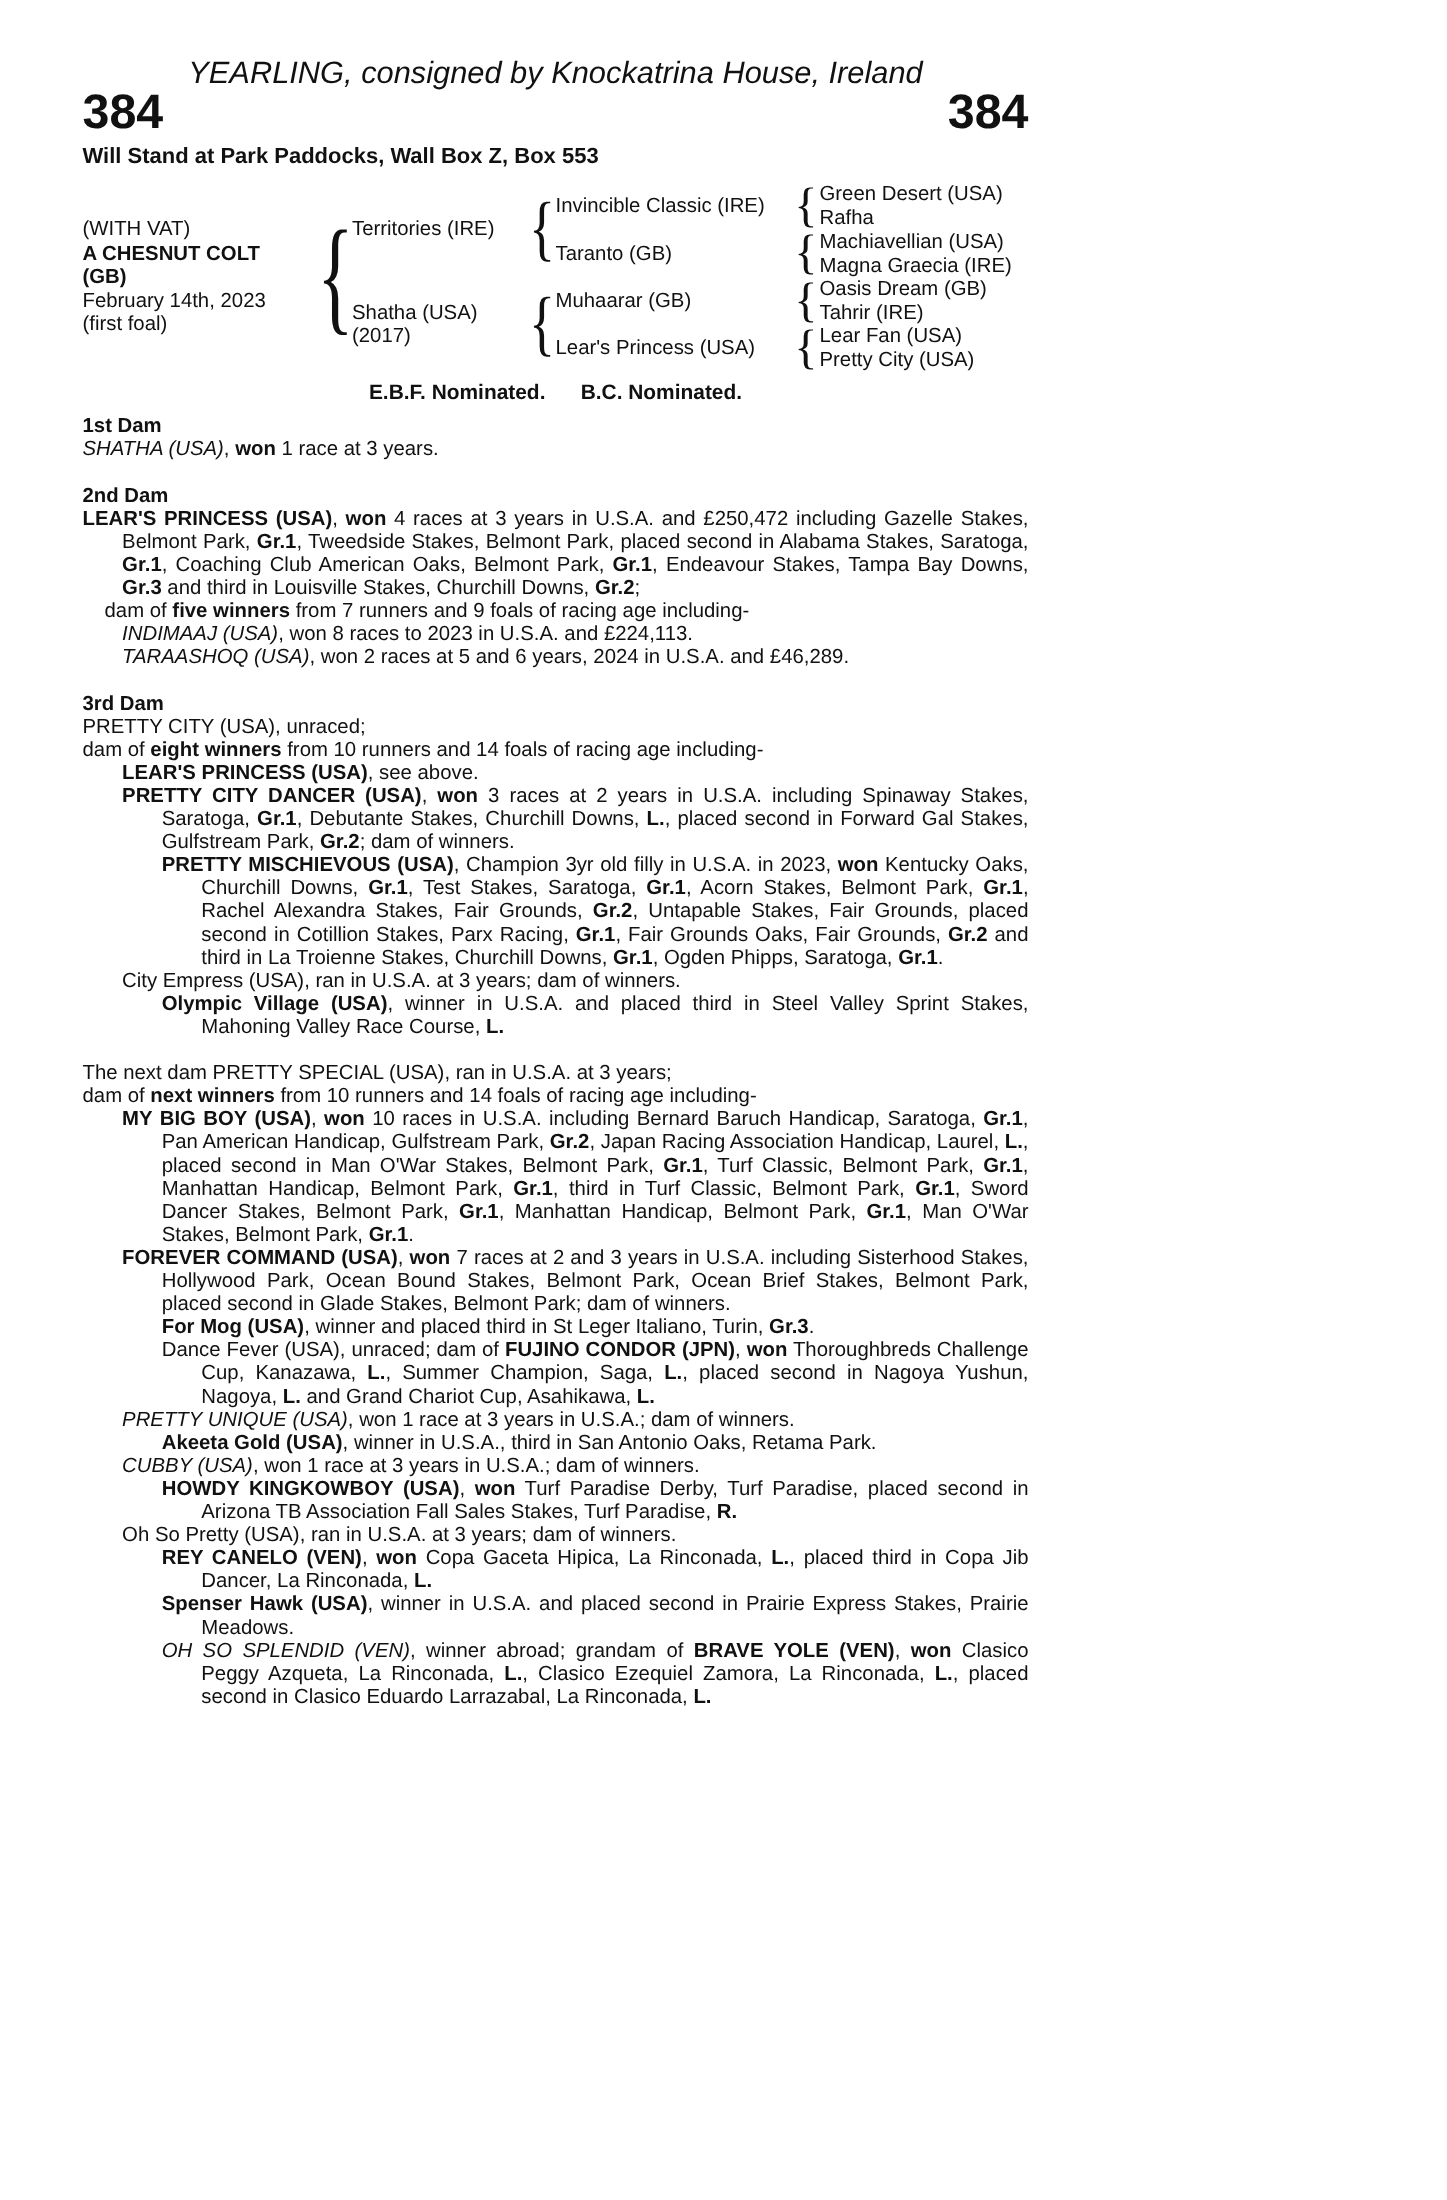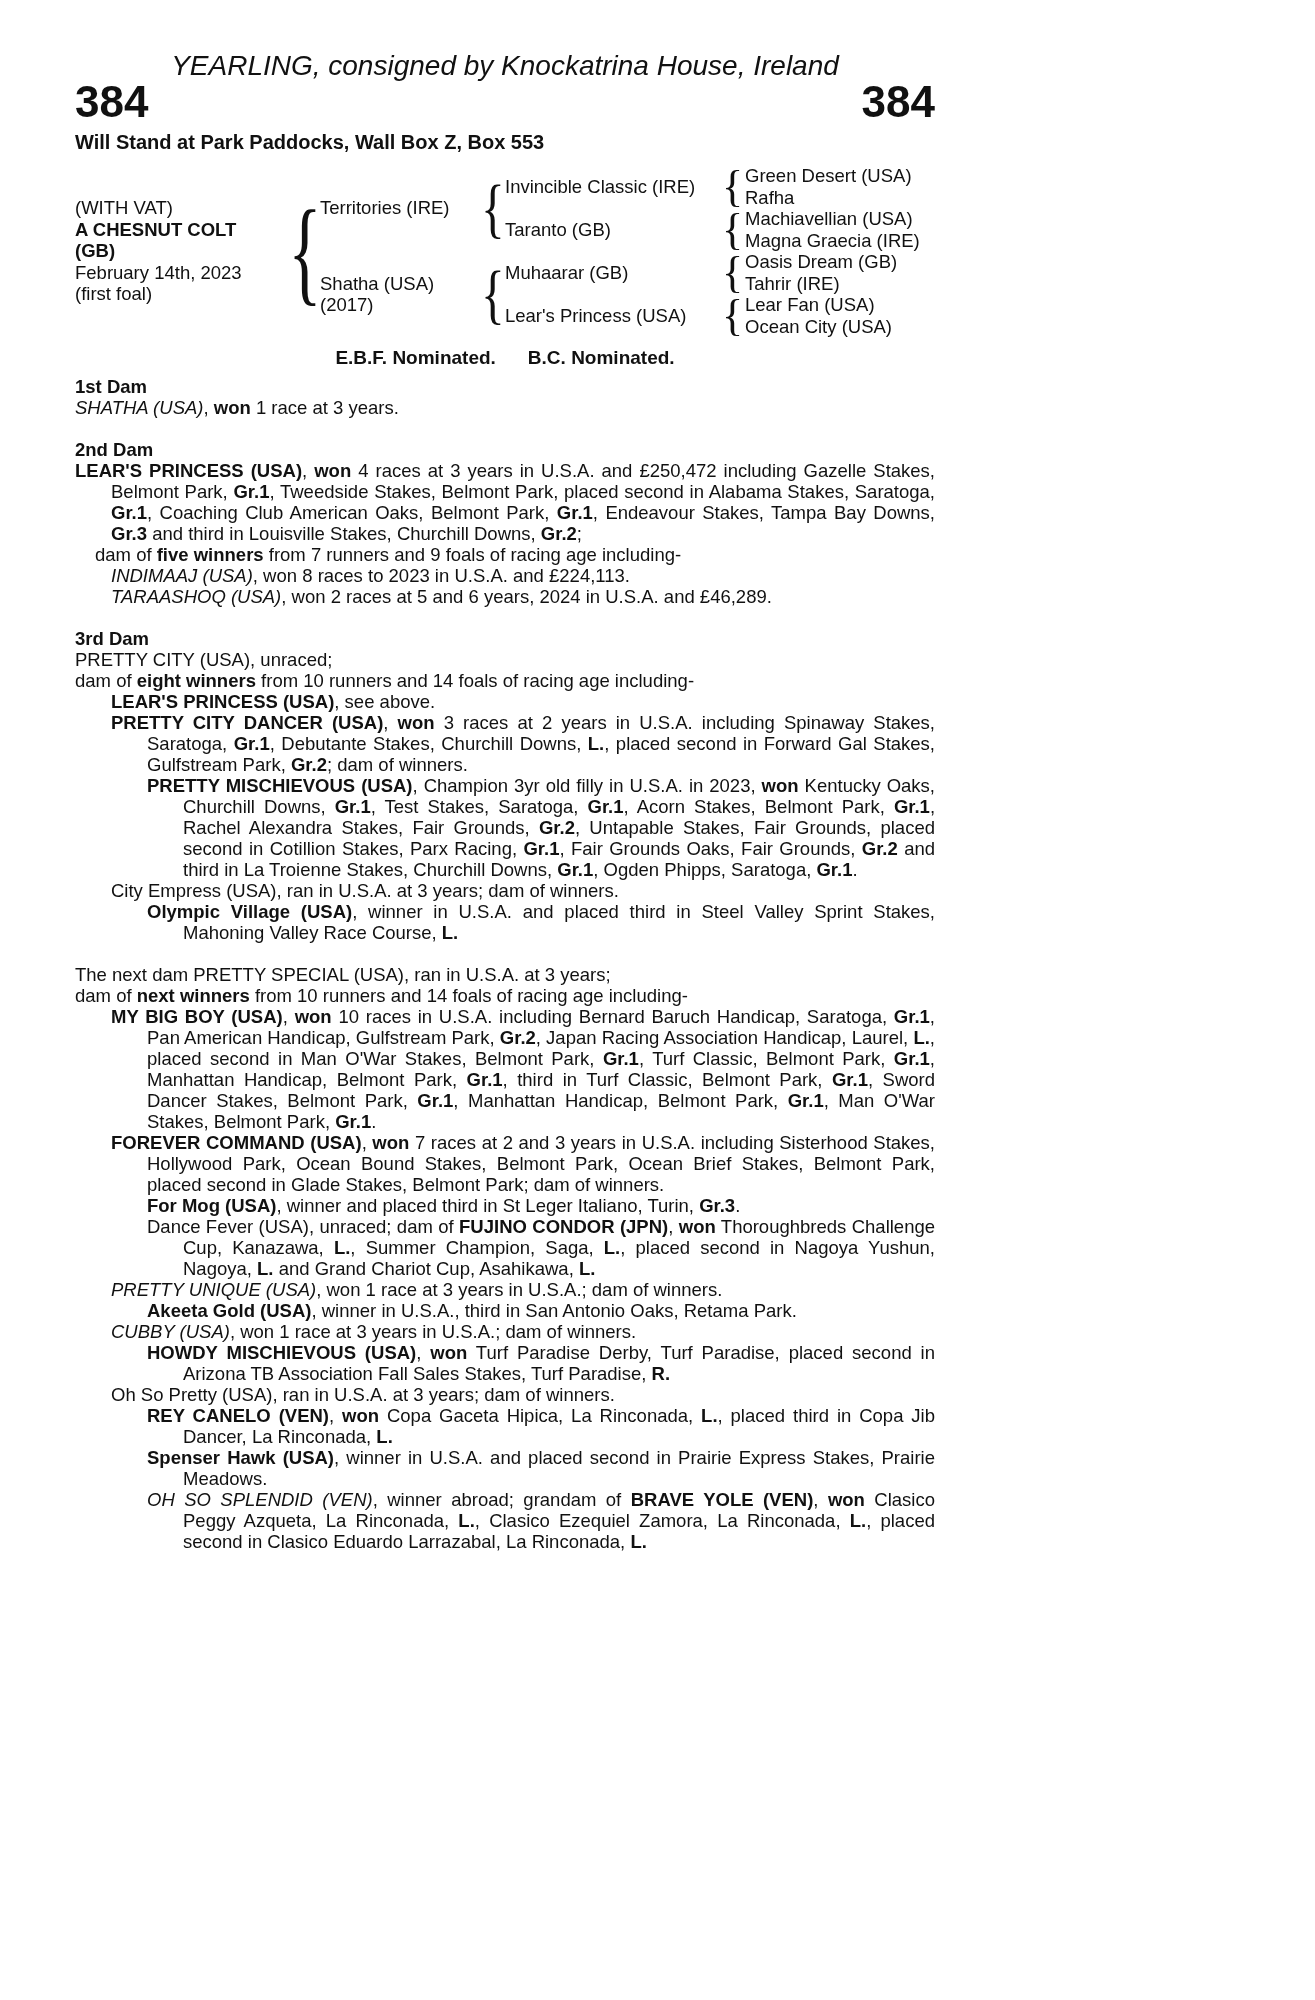--- a/index.html
+++ b/index.html
@@ -162,21 +162,21 @@
         <span>{</span>
       </div>
 
     <div class="ped-cell g3-0">Green Desert (USA)</div>
     <div class="ped-cell g3-1">Rafha</div>
     <div class="ped-cell g3-2">Machiavellian (USA)</div>
     <div class="ped-cell g3-3">Magna Graecia (IRE)</div>
     <div class="ped-cell g3-4">Oasis Dream (GB)</div>
     <div class="ped-cell g3-5">Tahrir (IRE)</div>
     <div class="ped-cell g3-6">Lear Fan (USA)</div>
-    <div class="ped-cell g3-7">Ocean City (USA)</div>
+    <div class="ped-cell g3-7">Pretty City (USA)</div>
   </div>
 
   <div class="noms">
     <span>E.B.F. Nominated.</span>
     <span>B.C. Nominated.</span>
   </div>
 
   <div class="cat-text">
       <div class="section">
         <div class="dam-heading">1st Dam</div>
@@ -202,21 +202,21 @@
       <div class="section">
         <p class="para" style="padding-left: 0px; text-indent: 0px;"><span>The next dam PRETTY SPECIAL (USA), ran in U.S.A. at 3 years;</span></p>
         <p class="para" style="padding-left: 0px; text-indent: 0px;"><span>dam of </span><span style="font-weight: bold;">next winners</span><span> from 10 runners and 14 foals of racing age including-</span></p>
         <p class="para" style="padding-left: 72px; text-indent: -36px;"><span style="font-weight: bold;">MY BIG BOY (USA)</span><span>, </span><span style="font-weight: bold;">won</span><span> 10 races in U.S.A. including Bernard Baruch Handicap, Saratoga, </span><span style="font-weight: bold;">Gr.1</span><span>, Pan American Handicap, Gulfstream Park, </span><span style="font-weight: bold;">Gr.2</span><span>, Japan Racing Association Handicap, Laurel, </span><span style="font-weight: bold;">L.</span><span>, placed second in Man O'War Stakes, Belmont Park, </span><span style="font-weight: bold;">Gr.1</span><span>, Turf Classic, Belmont Park, </span><span style="font-weight: bold;">Gr.1</span><span>, Manhattan Handicap, Belmont Park, </span><span style="font-weight: bold;">Gr.1</span><span>, third in Turf Classic, Belmont Park, </span><span style="font-weight: bold;">Gr.1</span><span>, Sword Dancer Stakes, Belmont Park, </span><span style="font-weight: bold;">Gr.1</span><span>, Manhattan Handicap, Belmont Park, </span><span style="font-weight: bold;">Gr.1</span><span>, Man O'War Stakes, Belmont Park, </span><span style="font-weight: bold;">Gr.1</span><span>.</span></p>
         <p class="para" style="padding-left: 72px; text-indent: -36px;"><span style="font-weight: bold;">FOREVER COMMAND (USA)</span><span>, </span><span style="font-weight: bold;">won</span><span> 7 races at 2 and 3 years in U.S.A. including Sisterhood Stakes, Hollywood Park, Ocean Bound Stakes, Belmont Park, Ocean Brief Stakes, Belmont Park, placed second in Glade Stakes, Belmont Park; dam of winners.</span></p>
         <p class="para" style="padding-left: 108px; text-indent: -36px;"><span style="font-weight: bold;">For Mog (USA)</span><span>, winner and placed third in St Leger Italiano, Turin, </span><span style="font-weight: bold;">Gr.3</span><span>.</span></p>
         <p class="para" style="padding-left: 108px; text-indent: -36px;"><span>Dance Fever (USA), unraced; dam of </span><span style="font-weight: bold;">FUJINO CONDOR (JPN)</span><span>, </span><span style="font-weight: bold;">won</span><span> Thoroughbreds Challenge Cup, Kanazawa, </span><span style="font-weight: bold;">L.</span><span>, Summer Champion, Saga, </span><span style="font-weight: bold;">L.</span><span>, placed second in Nagoya Yushun, Nagoya, </span><span style="font-weight: bold;">L.</span><span> and Grand Chariot Cup, Asahikawa, </span><span style="font-weight: bold;">L.</span></p>
         <p class="para" style="padding-left: 72px; text-indent: -36px;"><span style="font-style: italic;">PRETTY UNIQUE (USA)</span><span>, won 1 race at 3 years in U.S.A.; dam of winners.</span></p>
         <p class="para" style="padding-left: 108px; text-indent: -36px;"><span style="font-weight: bold;">Akeeta Gold (USA)</span><span>, winner in U.S.A., third in San Antonio Oaks, Retama Park.</span></p>
         <p class="para" style="padding-left: 72px; text-indent: -36px;"><span style="font-style: italic;">CUBBY (USA)</span><span>, won 1 race at 3 years in U.S.A.; dam of winners.</span></p>
-        <p class="para" style="padding-left: 108px; text-indent: -36px;"><span style="font-weight: bold;">HOWDY MISCHIEVOUS (USA)</span><span>, </span><span style="font-weight: bold;">won</span><span> Turf Paradise Derby, Turf Paradise, placed second in Arizona TB Association Fall Sales Stakes, Turf Paradise, </span><span style="font-weight: bold;">R.</span></p>
+        <p class="para" style="padding-left: 108px; text-indent: -36px;"><span style="font-weight: bold;">HOWDY KINGKOWBOY (USA)</span><span>, </span><span style="font-weight: bold;">won</span><span> Turf Paradise Derby, Turf Paradise, placed second in Arizona TB Association Fall Sales Stakes, Turf Paradise, </span><span style="font-weight: bold;">R.</span></p>
         <p class="para" style="padding-left: 72px; text-indent: -36px;"><span>Oh So Pretty (USA), ran in U.S.A. at 3 years; dam of winners.</span></p>
         <p class="para" style="padding-left: 108px; text-indent: -36px;"><span style="font-weight: bold;">REY CANELO (VEN)</span><span>, </span><span style="font-weight: bold;">won</span><span> Copa Gaceta Hipica, La Rinconada, </span><span style="font-weight: bold;">L.</span><span>, placed third in Copa Jib Dancer, La Rinconada, </span><span style="font-weight: bold;">L.</span></p>
         <p class="para" style="padding-left: 108px; text-indent: -36px;"><span style="font-weight: bold;">Spenser Hawk (USA)</span><span>, winner in U.S.A. and placed second in Prairie Express Stakes, Prairie Meadows.</span></p>
         <p class="para" style="padding-left: 108px; text-indent: -36px;"><span style="font-style: italic;">OH SO SPLENDID (VEN)</span><span>, winner abroad; grandam of </span><span style="font-weight: bold;">BRAVE YOLE (VEN)</span><span>, </span><span style="font-weight: bold;">won</span><span> Clasico Peggy Azqueta, La Rinconada, </span><span style="font-weight: bold;">L.</span><span>, Clasico Ezequiel Zamora, La Rinconada, </span><span style="font-weight: bold;">L.</span><span>, placed second in Clasico Eduardo Larrazabal, La Rinconada, </span><span style="font-weight: bold;">L.</span></p>
       </div>
     </div>
 
 </div>
 
 </body></html>

